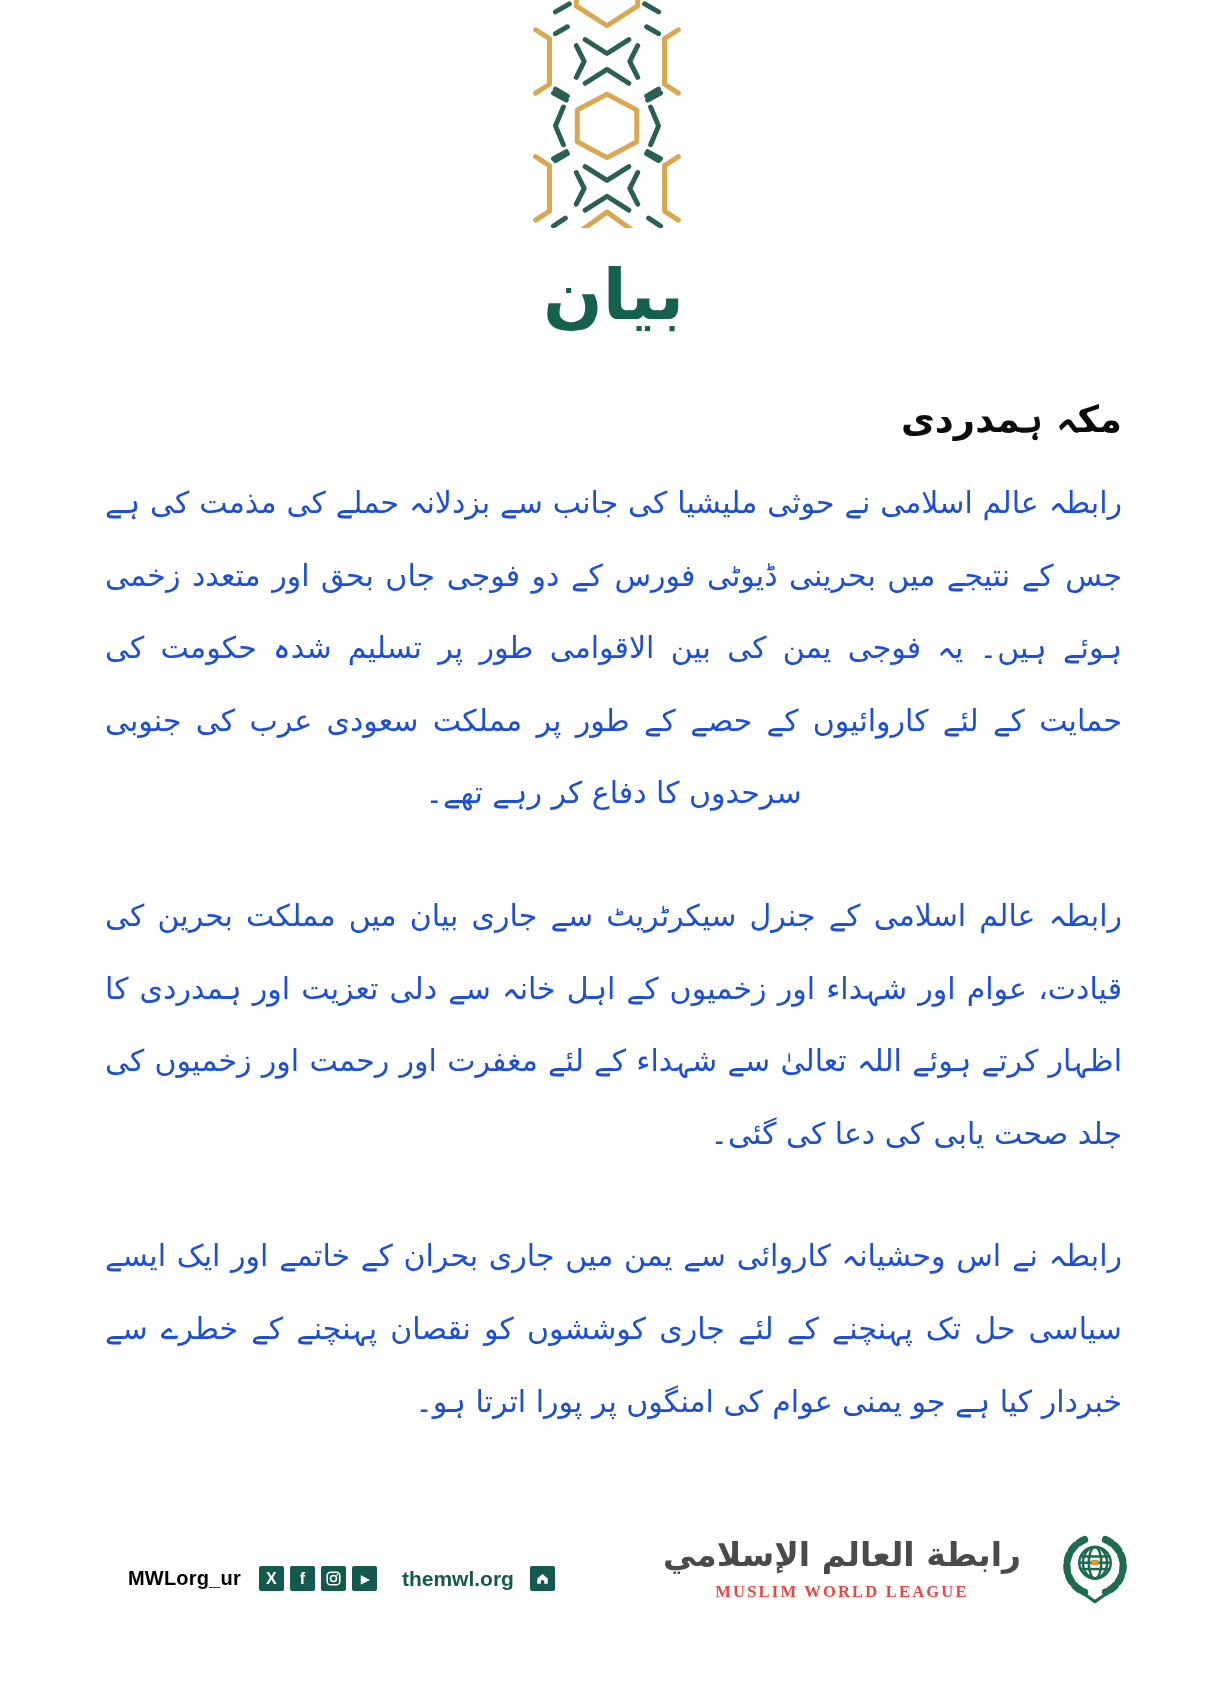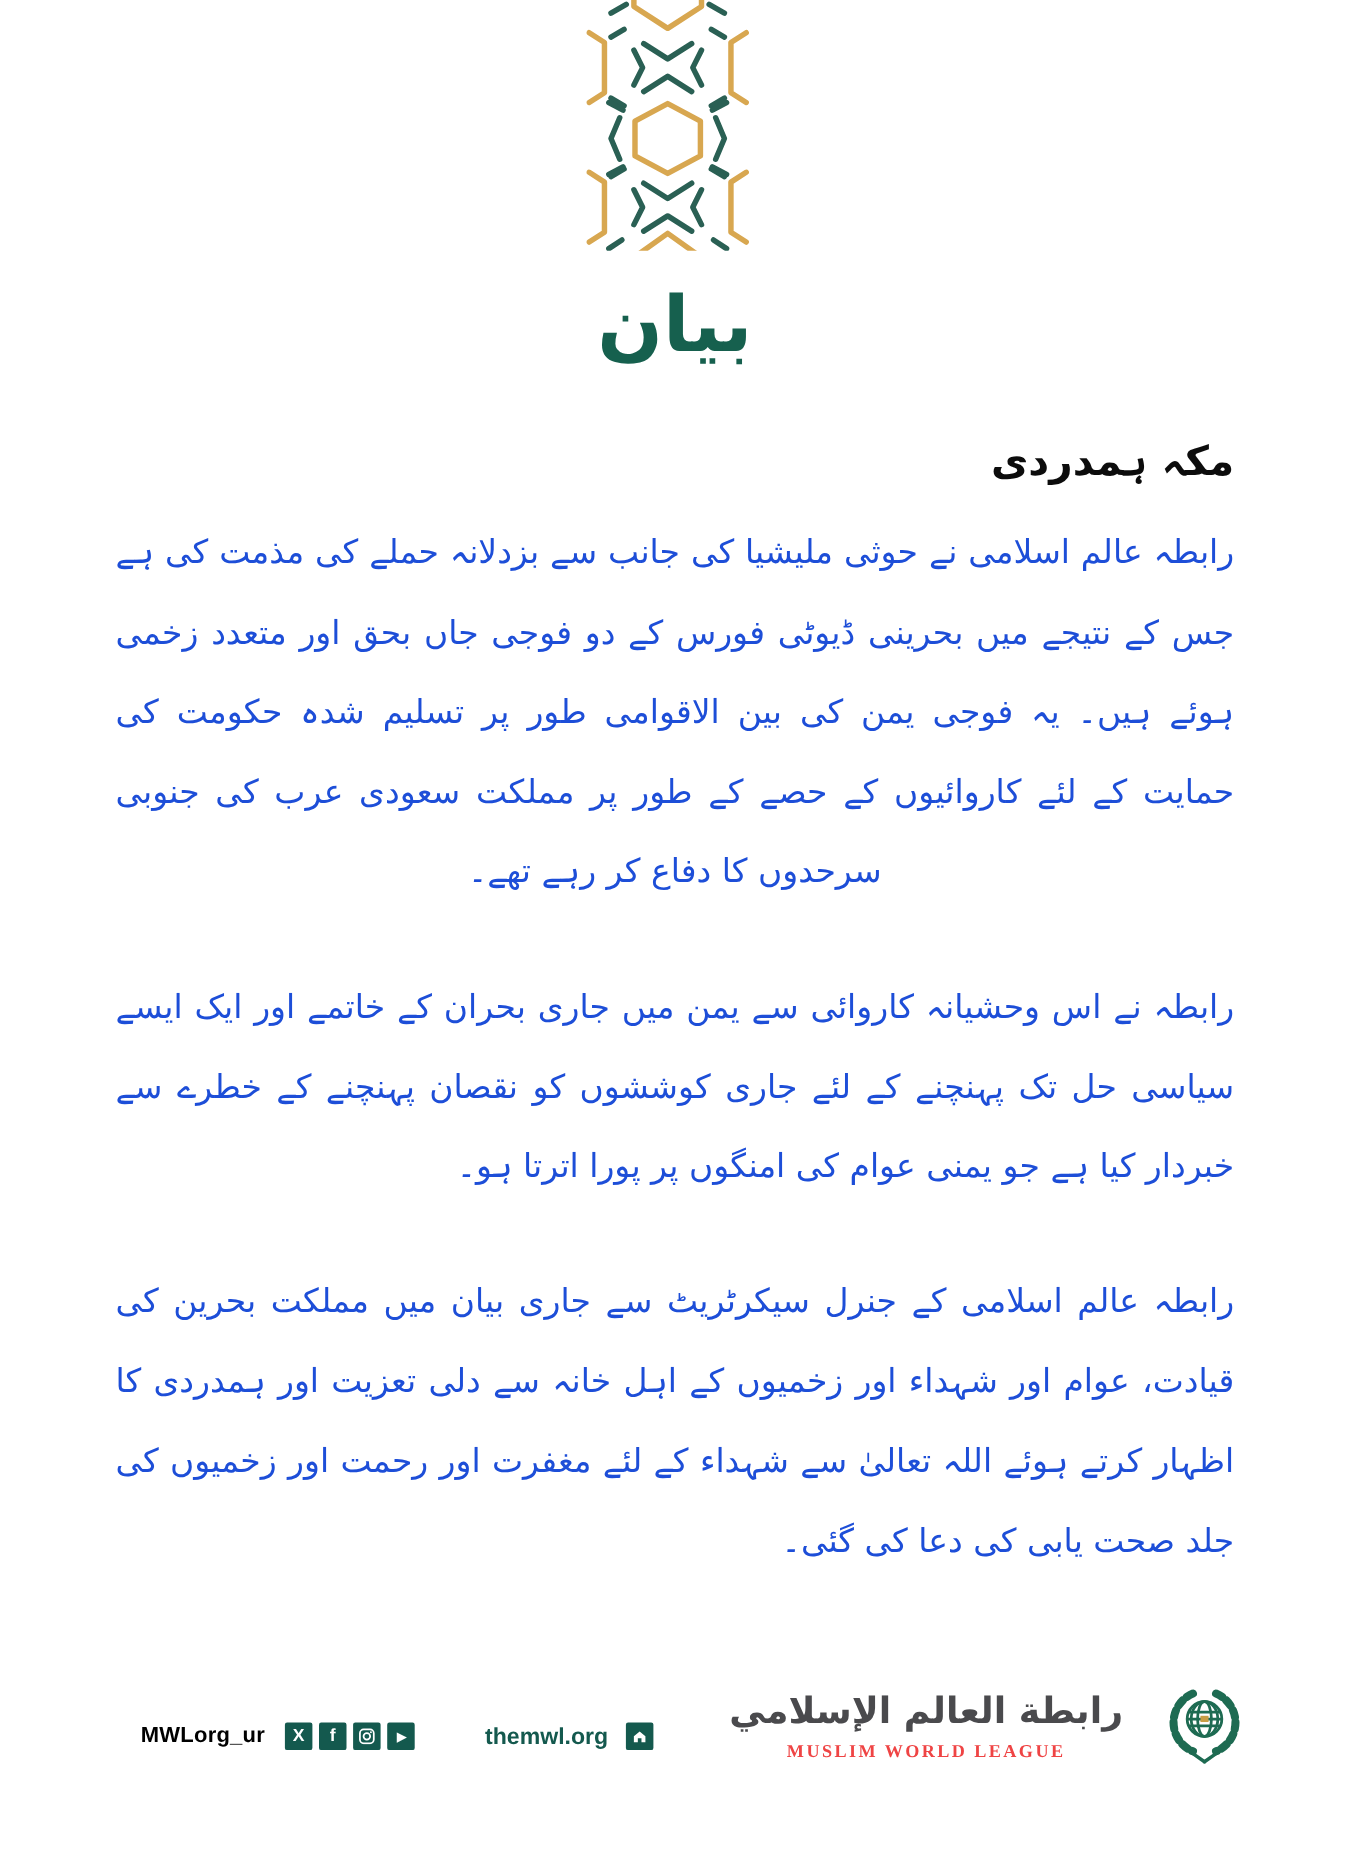--- a/index.html
+++ b/index.html
@@ -74,21 +74,21 @@
     font-family: "Liberation Sans", sans-serif;
     font-weight: bold; font-size: 16px;
     line-height: 1;
     box-sizing: border-box;
   }
   .icon-square svg { display: block; }
   .website-label {
     font-family: "Liberation Sans", sans-serif;
     font-size: 21px; font-weight: bold;
     color: #14594E;
-    margin-left: 64px; margin-right: 10px;
+    margin-left: 25px; margin-right: 10px;
   }
   .yt-glyph { font-family: "DejaVu Sans", sans-serif; font-size: 12px; padding-left: 2px; }
 
   .footer-right {
     position: absolute; right: 90px; top: 1528px;
     display: flex; align-items: center;
   }
   .logo-text-col {
     display: flex; flex-direction: column; align-items: center;
     margin-right: 32px;
@@ -161,22 +161,22 @@
       <path d="M 20,228 L 32,220"></path>
         <path d="M 116,220 L 128,228"></path>
     </g>
   </svg>
 
   <h1 class="statement-title" dir="rtl" lang="ur">بیان</h1>
 
   <div class="content">
     <h2 class="location-heading" lang="ur">مکہ ہمدردی</h2>
     <p class="urdu-paragraph last-center" lang="ur">رابطہ عالم اسلامی نے حوثی ملیشیا کی جانب سے بزدلانہ حملے کی مذمت کی ہے جس کے نتیجے میں بحرینی ڈیوٹی فورس کے دو فوجی جاں بحق اور متعدد زخمی ہوئے ہیں۔ یہ فوجی یمن کی بین الاقوامی طور پر تسلیم شدہ حکومت کی حمایت کے لئے کاروائیوں کے حصے کے طور پر مملکت سعودی عرب کی جنوبی سرحدوں کا دفاع کر رہے تھے۔</p>
+    <p class="urdu-paragraph last-right" lang="ur">رابطہ عالم اسلامی کے جنرل سیکرٹریٹ سے جاری بیان میں مملکت بحرین کی قیادت، عوام اور شہداء اور زخمیوں کے اہل خانہ سے دلی تعزیت اور ہمدردی کا اظہار کرتے ہوئے اللہ تعالیٰ سے شہداء کے لئے مغفرت اور رحمت اور زخمیوں کی جلد صحت یابی کی دعا کی گئی۔</p>
     <p class="urdu-paragraph last-right" lang="ur">رابطہ نے اس وحشیانہ کاروائی سے یمن میں جاری بحران کے خاتمے اور ایک ایسے سیاسی حل تک پہنچنے کے لئے جاری کوششوں کو نقصان پہنچنے کے خطرے سے خبردار کیا ہے جو یمنی عوام کی امنگوں پر پورا اترتا ہو۔</p>
-    <p class="urdu-paragraph last-right" lang="ur">رابطہ عالم اسلامی کے جنرل سیکرٹریٹ سے جاری بیان میں مملکت بحرین کی قیادت، عوام اور شہداء اور زخمیوں کے اہل خانہ سے دلی تعزیت اور ہمدردی کا اظہار کرتے ہوئے اللہ تعالیٰ سے شہداء کے لئے مغفرت اور رحمت اور زخمیوں کی جلد صحت یابی کی دعا کی گئی۔</p>
   </div>
 
   <div class="footer-left">
     <span class="social-handle">MWLorg_ur</span>
 
     <span class="icon-square">X</span>
 
     <span class="icon-square">f</span>
 
     <span class="icon-square">

